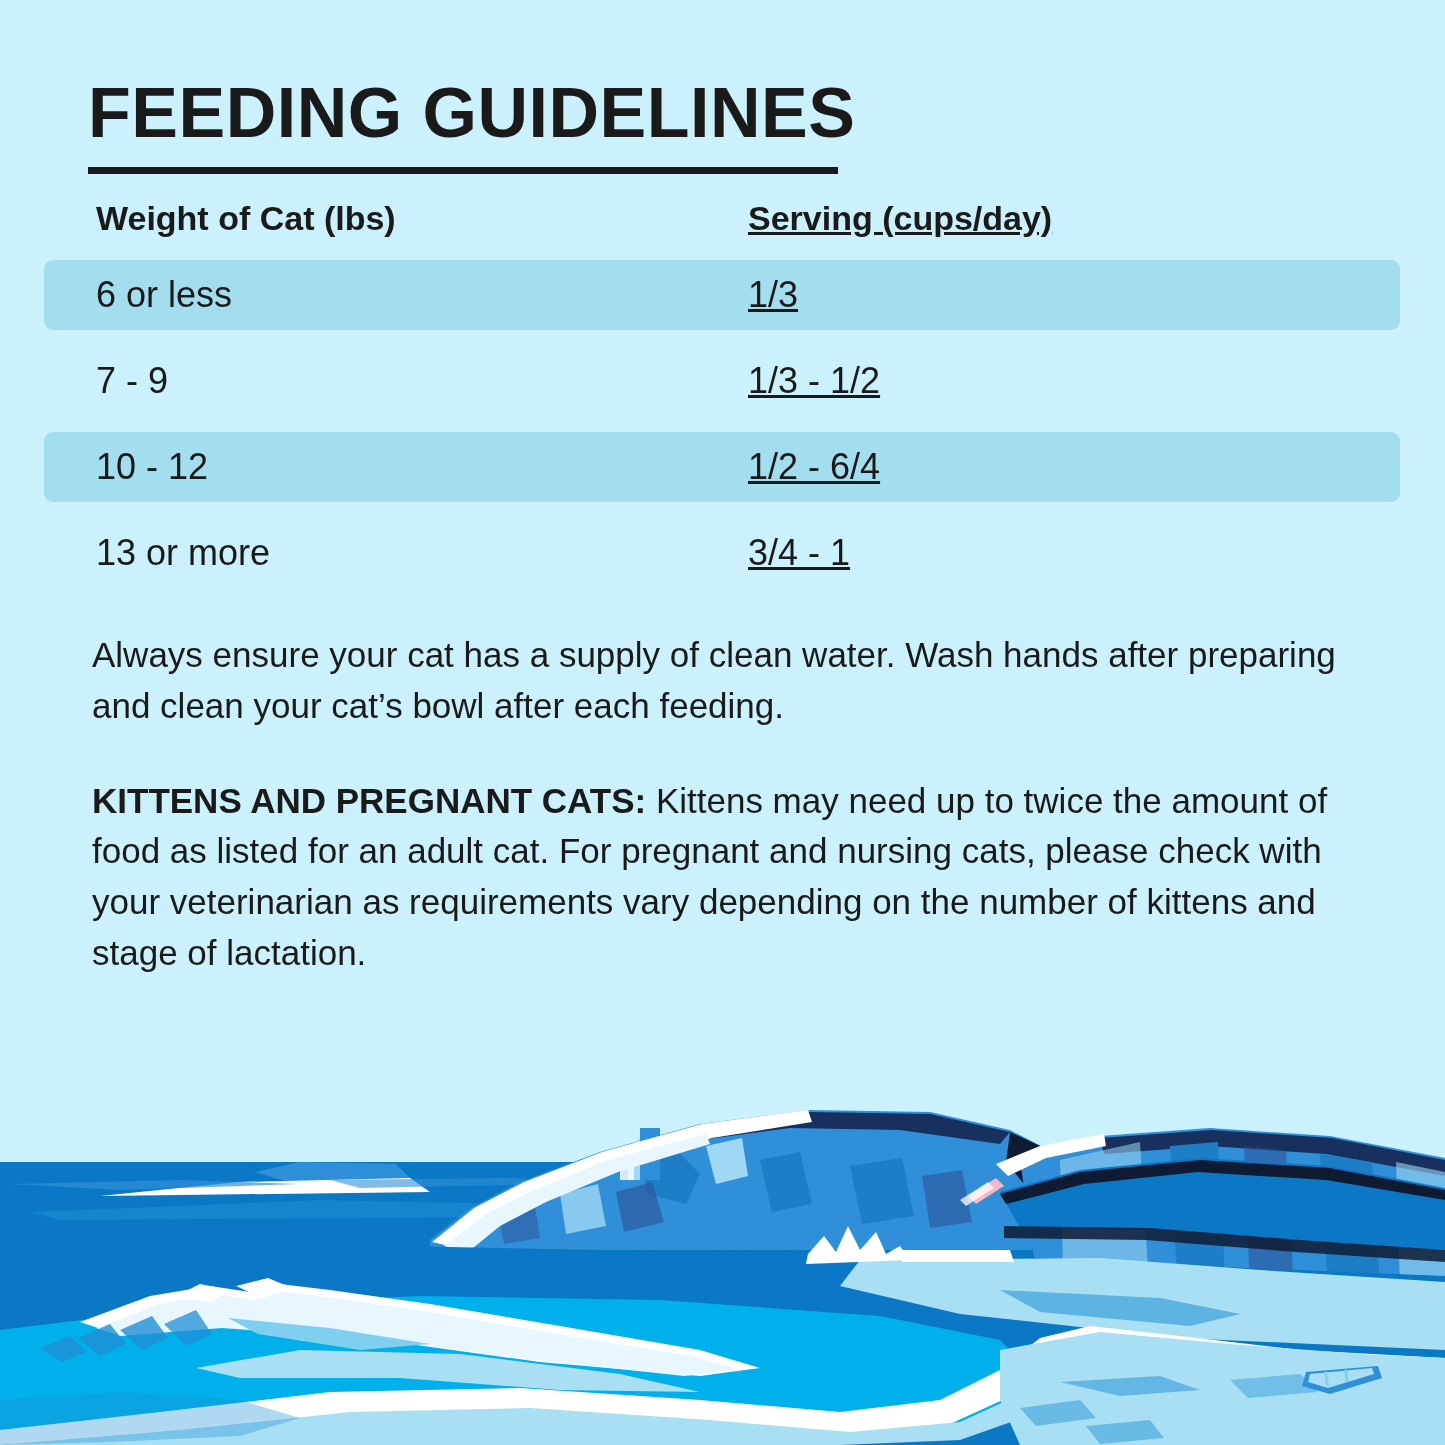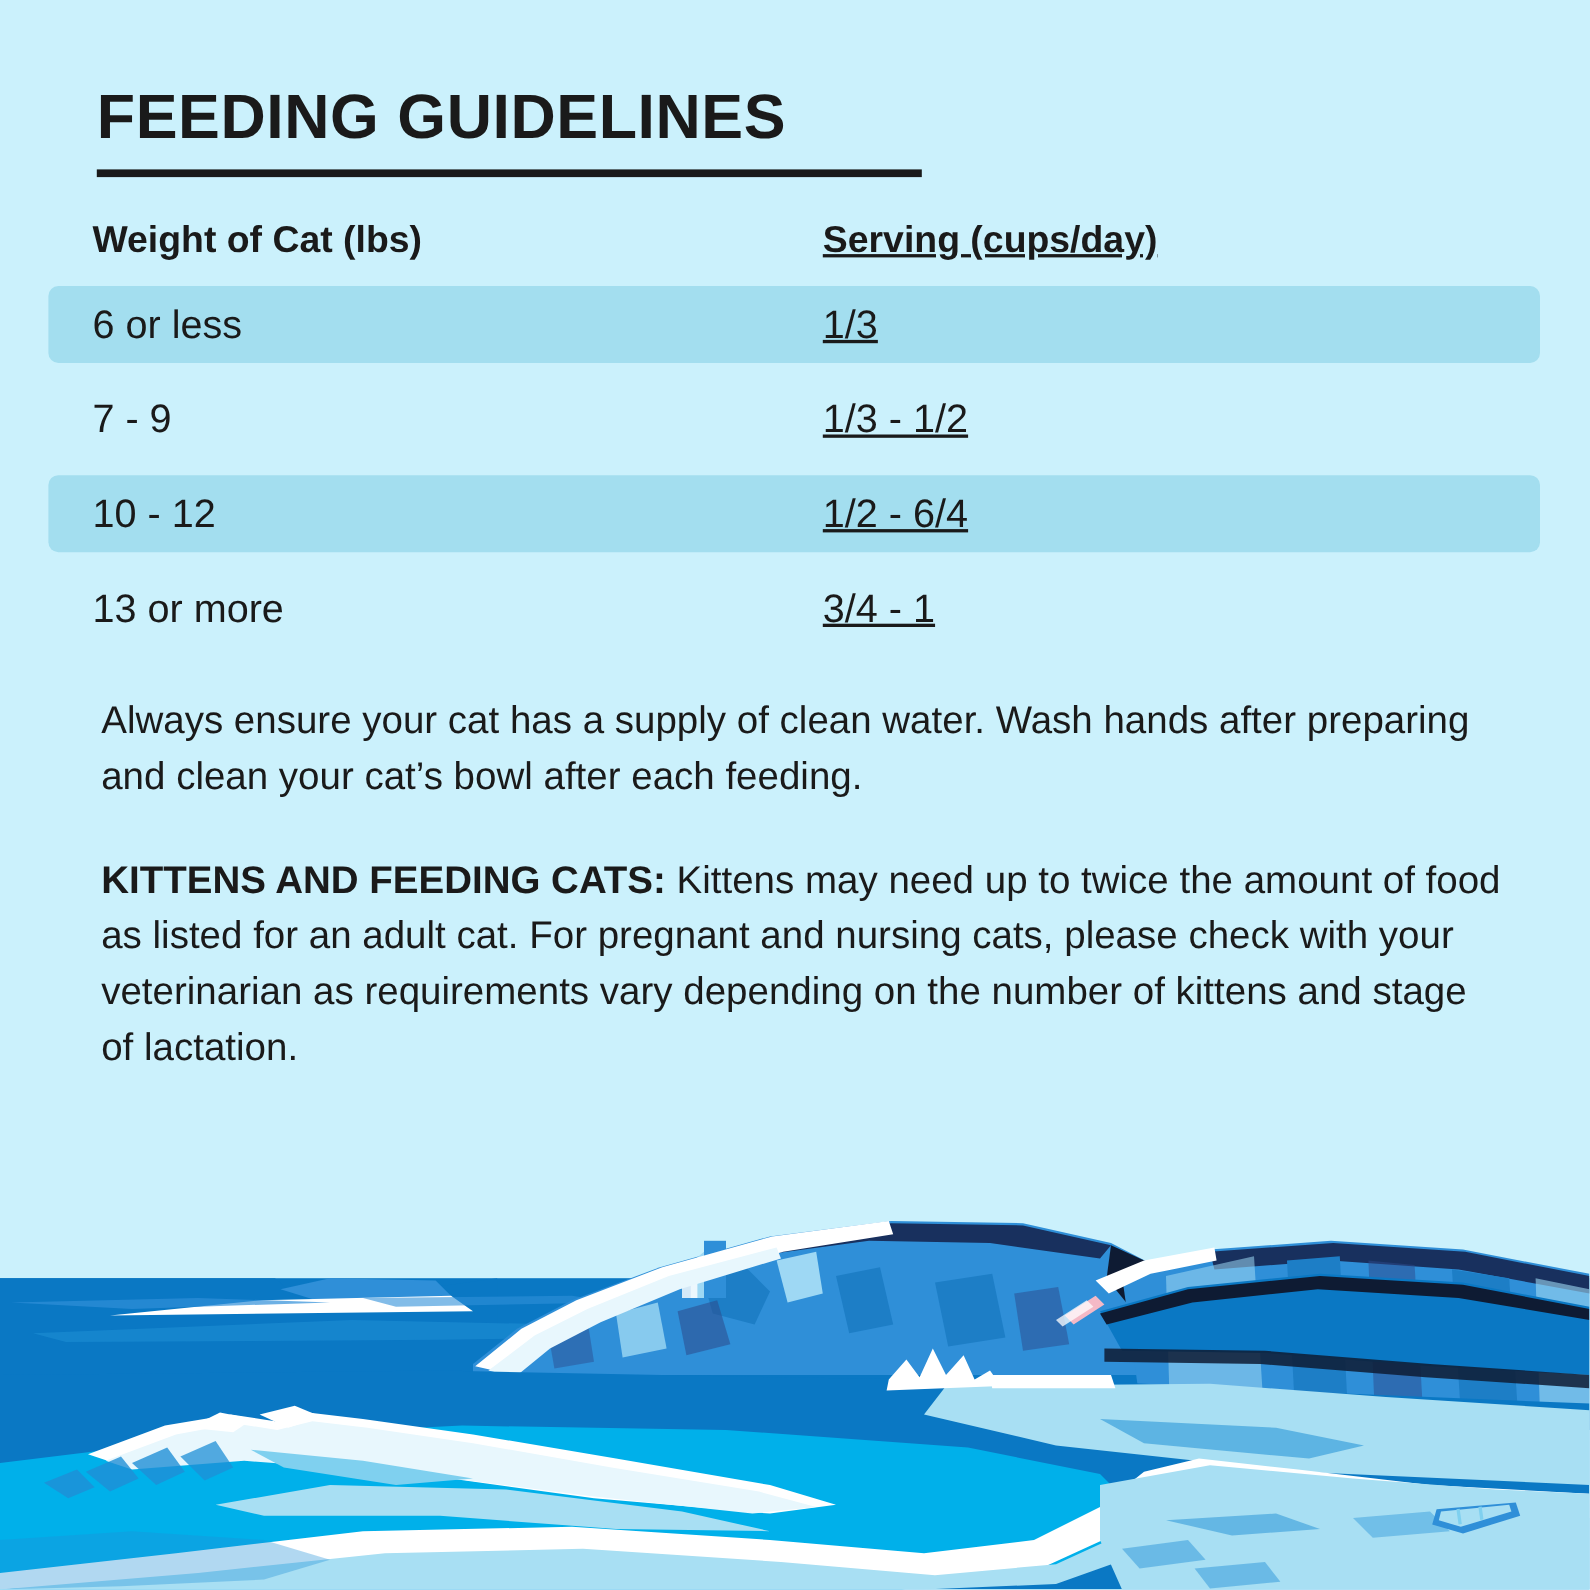--- a/index.html
+++ b/index.html
@@ -26,21 +26,21 @@
   
   .title-wrap {
     position: absolute;
     left: 88px;
     top: 78px;
     width: 760px;
   }
   .page-title {
     font-family: "Liberation Sans", sans-serif;
     font-weight: bold;
-    font-size: 57px;
+    font-size: 70px;
     letter-spacing: 0.5px;
     color: #1a1a1a;
     line-height: 1;
     margin: 0;
     white-space: nowrap;
   }
   .title-rule {
     width: 750px;
     height: 7px;
     background: #1a1a1a;
@@ -73,21 +73,21 @@
     border-radius: 9px;
     z-index: 0;
   }
   .cell {
     position: relative;
     z-index: 1;
     color: #1a1a1a;
   }
   .cell.col-weight {
     position: absolute;
-    left: 84px;
+    left: 96px;
   }
   .cell.col-serving {
     position: absolute;
     left: 748px;
     text-decoration: underline;
   }
   .header-row .cell {
     font-weight: bold;
     font-size: 34px;
   }
@@ -165,21 +165,21 @@
 
     <div class="table-row body-row">
       <div class="cell col-weight">13 or more</div>
       <div class="cell col-serving">3/4 - 1</div>
     </div>
 
   </div>
 
   <div class="notes">
     <p class="note-p">Always ensure your cat has a supply of clean water. Wash hands after preparing and clean your cat’s bowl after each feeding.</p>
-    <p class="note-p"><span class="note-lead">KITTENS AND FEEDING CATS:</span><span> Kittens may need up to twice the amount of food as listed for an adult cat. For pregnant and nursing cats, please check with your veterinarian as requirements vary depending on the number of kittens and stage of lactation.</span></p>
+    <p class="note-p"><span class="note-lead">KITTENS AND PREGNANT CATS:</span><span> Kittens may need up to twice the amount of food as listed for an adult cat. For pregnant and nursing cats, please check with your veterinarian as requirements vary depending on the number of kittens and stage of lactation.</span></p>
   </div>
 
   <div class="illustration">
     <svg viewBox="0 0 1445 345" preserveAspectRatio="none">
 
       <rect x="0" y="0" width="1445" height="345" fill="#cbf1fc"></rect>
 
       <rect x="0" y="62" width="1445" height="120" fill="#0a78c4"></rect>
 
       <path d="M0,62 L250,62 L268,78 L380,72 L452,62 L452,110 L0,110 Z" fill="#0a78c4"></path>

